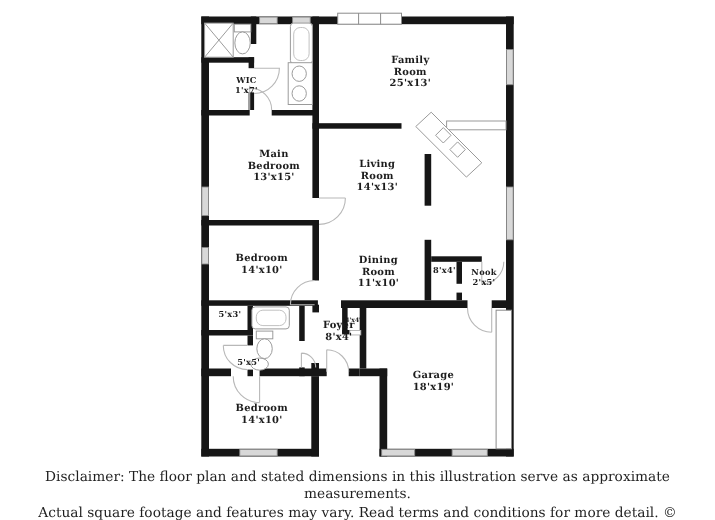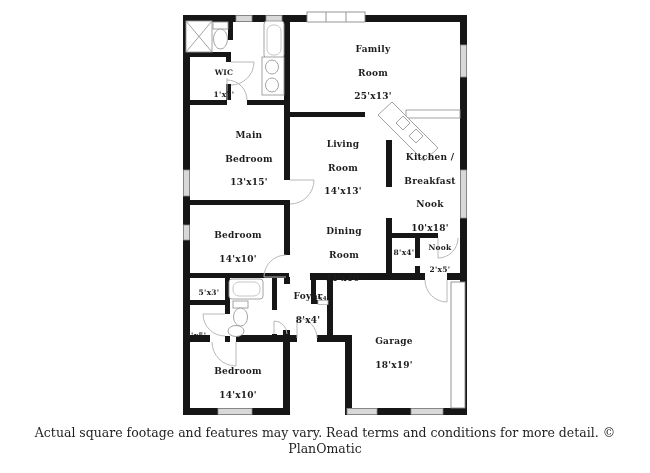--- a/index.html
+++ b/index.html
@@ -2,21 +2,21 @@
 <html><head>
 <meta charset="utf-8">
 <style>
   html,body{margin:0;padding:0;background:#ffffff;}
   .screenshot{position:relative;width:650px;height:473px;background:#fff;overflow:hidden;
               font-family:"DejaVu Serif",serif;}
   .plan-svg{position:absolute;left:0;top:0;}
   .room-label{position:absolute;transform:translate(-50%,-50%);text-align:center;
               font:bold 9px/1.18 "DejaVu Serif",serif;color:#1c1c1c;letter-spacing:.25px;
               white-space:nowrap;}
-  .room-label span{display:block;margin-top:13px;}
+  .room-label span{display:block;}
   .room-label.small{font-size:7.5px;}
   .room-label.tiny{font-size:5.5px;letter-spacing:0;}
   .disclaimer{position:absolute;left:0;top:425px;width:650px;text-align:center;
               font:12.5px/1.3 "DejaVu Serif",serif;color:#1f1f1f;}
 </style>
 </head>
 <body>
 
 <div class="screenshot">
 
@@ -170,61 +170,56 @@
   <div class="room-label" style="left:249px;top:152px">
     <span>Main</span>
     <span>Bedroom</span>
     <span>13'x15'</span>
   </div>
   <div class="room-label" style="left:343px;top:161px">
     <span>Living</span>
     <span>Room</span>
     <span>14'x13'</span>
   </div>
-  <div class="room-label" style="left:430px;top:186px">
-    <span>Kitchen /</span>
-    <span>Breakfast</span>
-    <span>Nook</span>
-    <span>10'x18'</span>
-  </div>
   <div class="room-label" style="left:238px;top:241px">
     <span>Bedroom</span>
     <span>14'x10'</span>
   </div>
   <div class="room-label" style="left:344px;top:248px">
     <span>Dining</span>
     <span>Room</span>
     <span>11'x10'</span>
   </div>
   <div class="room-label small" style="left:404px;top:247px">
     <span>8'x4'</span>
   </div>
   <div class="room-label small" style="left:440px;top:253px">
     <span>Nook</span>
     <span>2'x5'</span>
   </div>
   <div class="room-label small" style="left:209px;top:287px">
     <span>5'x3'</span>
   </div>
-  <div class="room-label small" style="left:196px;top:330px">
+  <div class="room-label small" style="left:226px;top:330px">
     <span>5'x5'</span>
   </div>
   <div class="room-label tiny" style="left:321px;top:292px">
     <span>4'x4'</span>
   </div>
   <div class="room-label" style="left:308px;top:302px">
     <span>Foyer</span>
     <span>8'x4'</span>
   </div>
   <div class="room-label" style="left:394px;top:347px">
     <span>Garage</span>
     <span>18'x19'</span>
   </div>
   <div class="room-label" style="left:238px;top:377px">
     <span>Bedroom</span>
     <span>14'x10'</span>
   </div>
 
   <div class="disclaimer">
+    <div>Disclaimer: The floor plan and stated dimensions in this illustration serve as approximate measurements.</div>
     <div>Actual square footage and features may vary. Read terms and conditions for more detail. © PlanOmatic</div>
   </div>
 
 </div>
 
 </body></html>

